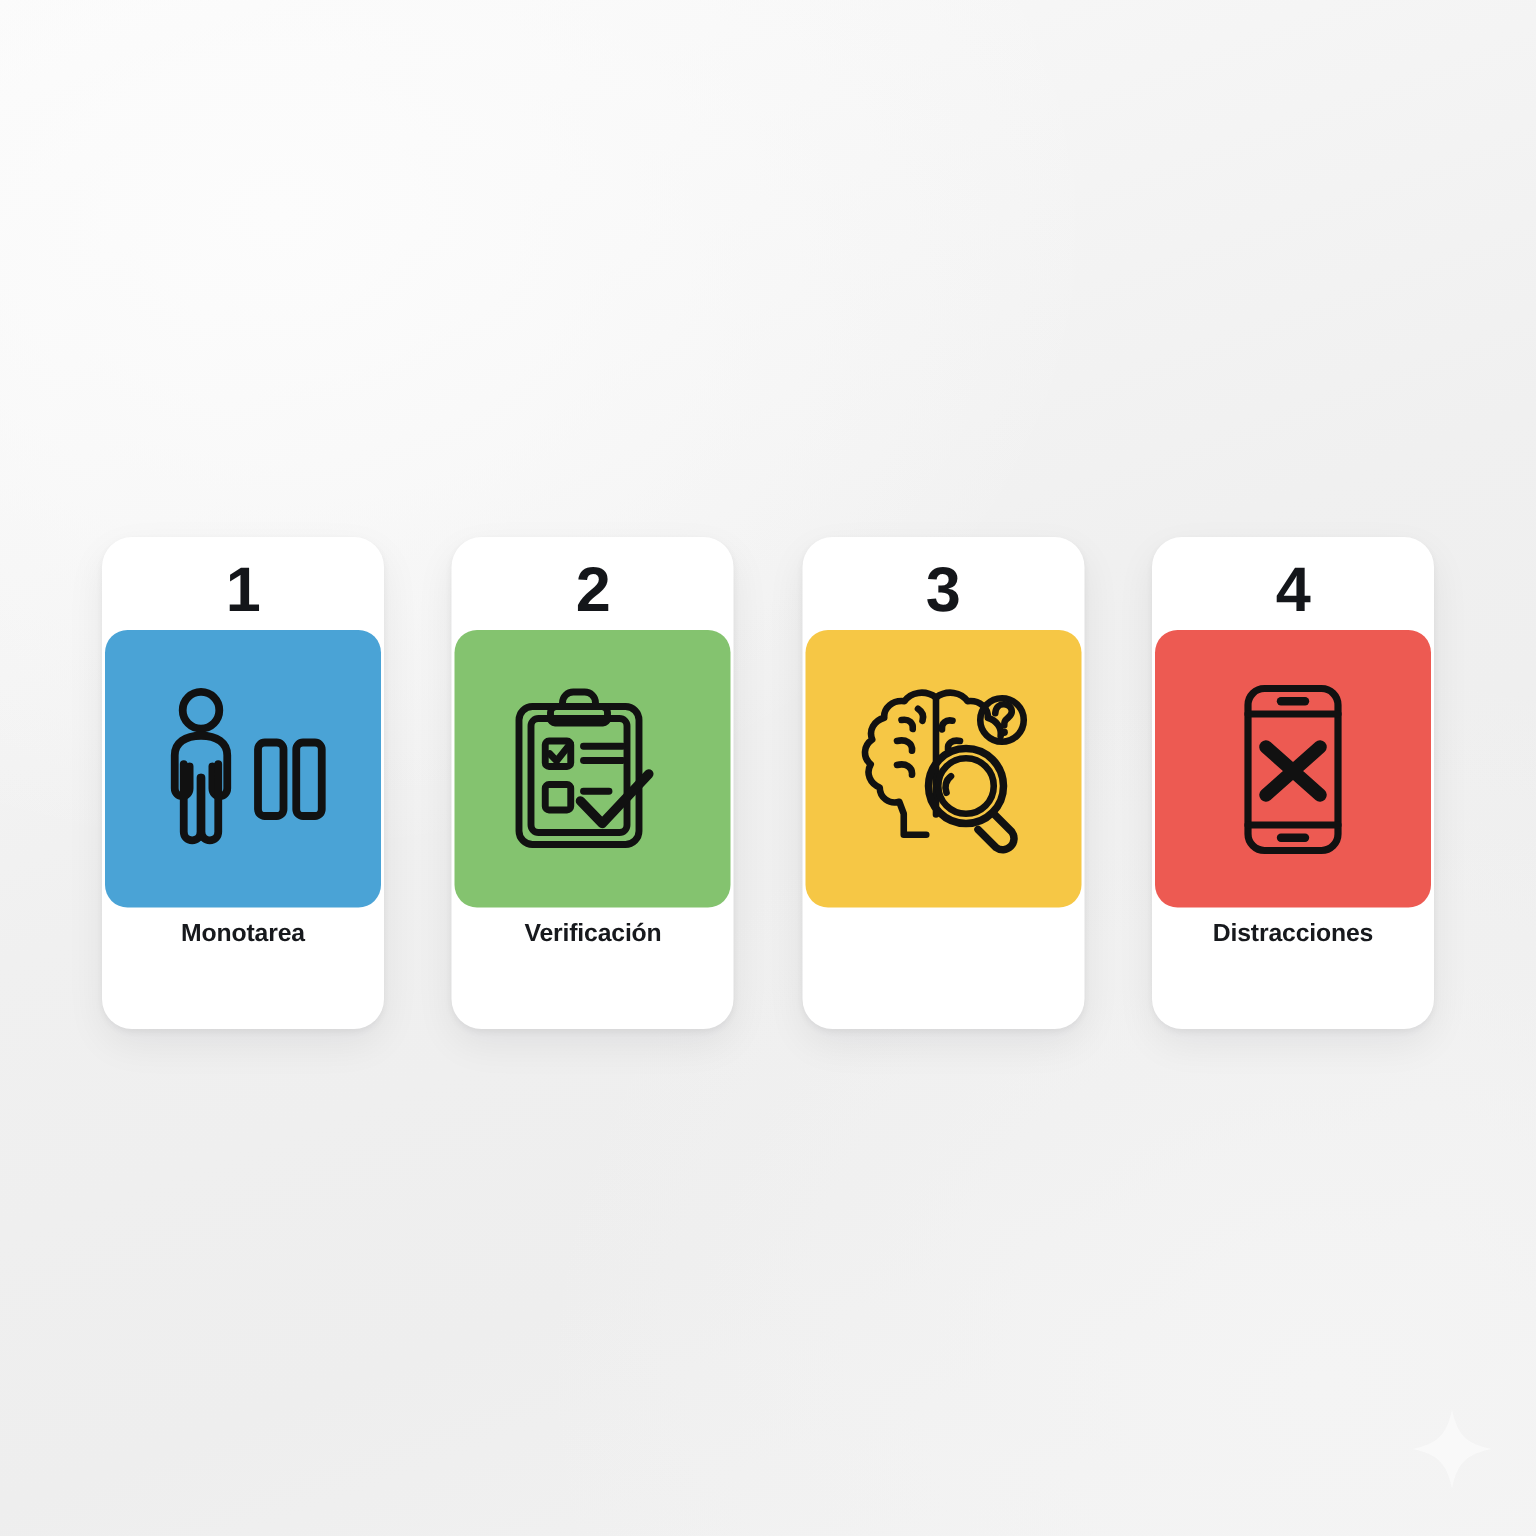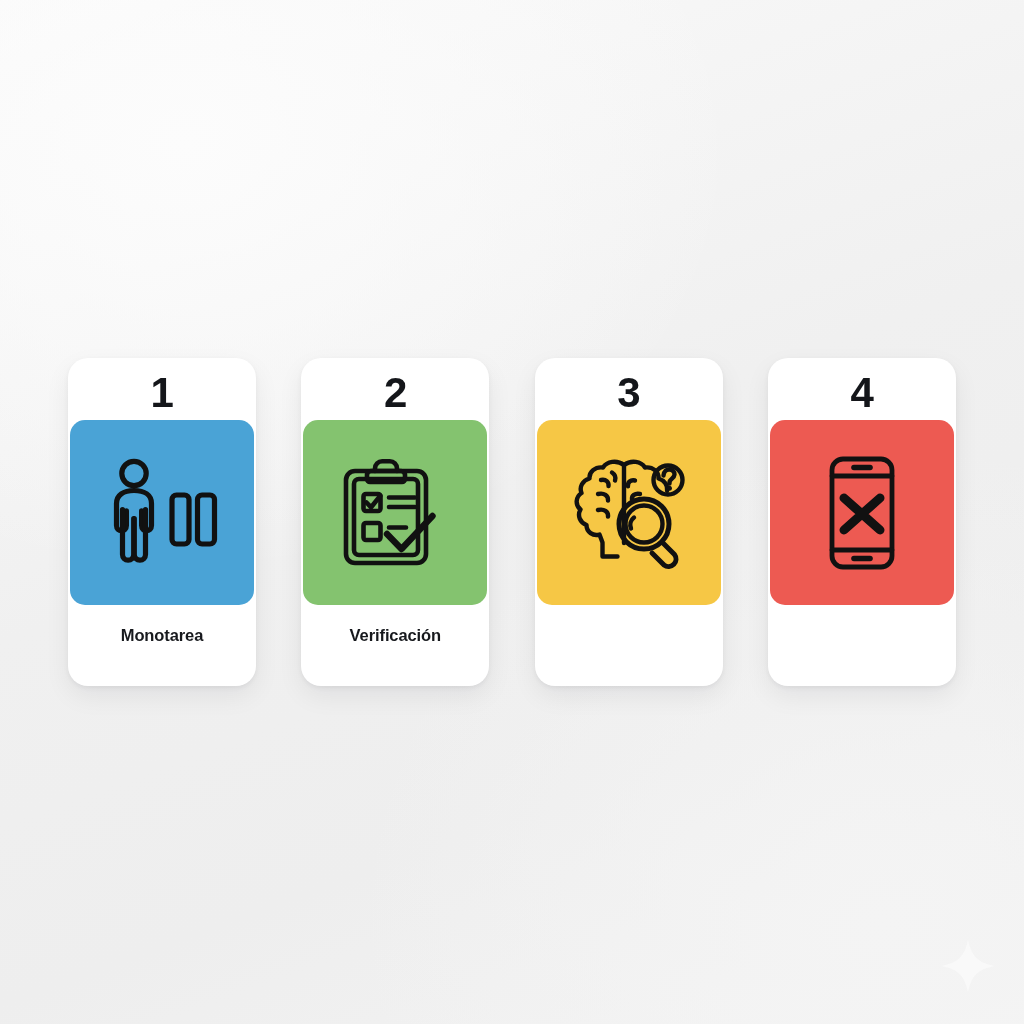--- a/index.html
+++ b/index.html
@@ -77,21 +77,21 @@
     align-items: center;
     justify-content: center;
     box-shadow: inset 0 0 0 0 rgba(0,0,0,0);
   }
 
   .tile svg {
     display: block;
   }
 
   .card-label {
-    margin-top: 17px;
+    margin-top: 4px;
     width: 200px;
     text-align: center;
     font-size: 16.5px;
     font-weight: 700;
     color: #17191d;
     line-height: 1.63;
     letter-spacing: -0.1px;
   }
   .card-label .line {
     display: block;
@@ -191,17 +191,18 @@
           <g fill="none" stroke="#111111" stroke-width="4.8" stroke-linecap="round" stroke-linejoin="round">
             <rect x="19" y="4" width="60" height="108" rx="11"></rect>
             <path d="M19 21 h60 M19 95 h60"></path>
             <path d="M41 12.5 h16" stroke-width="5.6"></path>
             <path d="M41 103.5 h16" stroke-width="5.6"></path>
             <path d="M31 43 l36 32 M67 43 l-36 32" stroke-width="9"></path>
           </g>
         </svg>
       </div>
       <div class="card-label">
+        <span class="line">Distracciones</span>
       </div>
     </div>
 
   </div>
 </div>
 
 </body></html>

